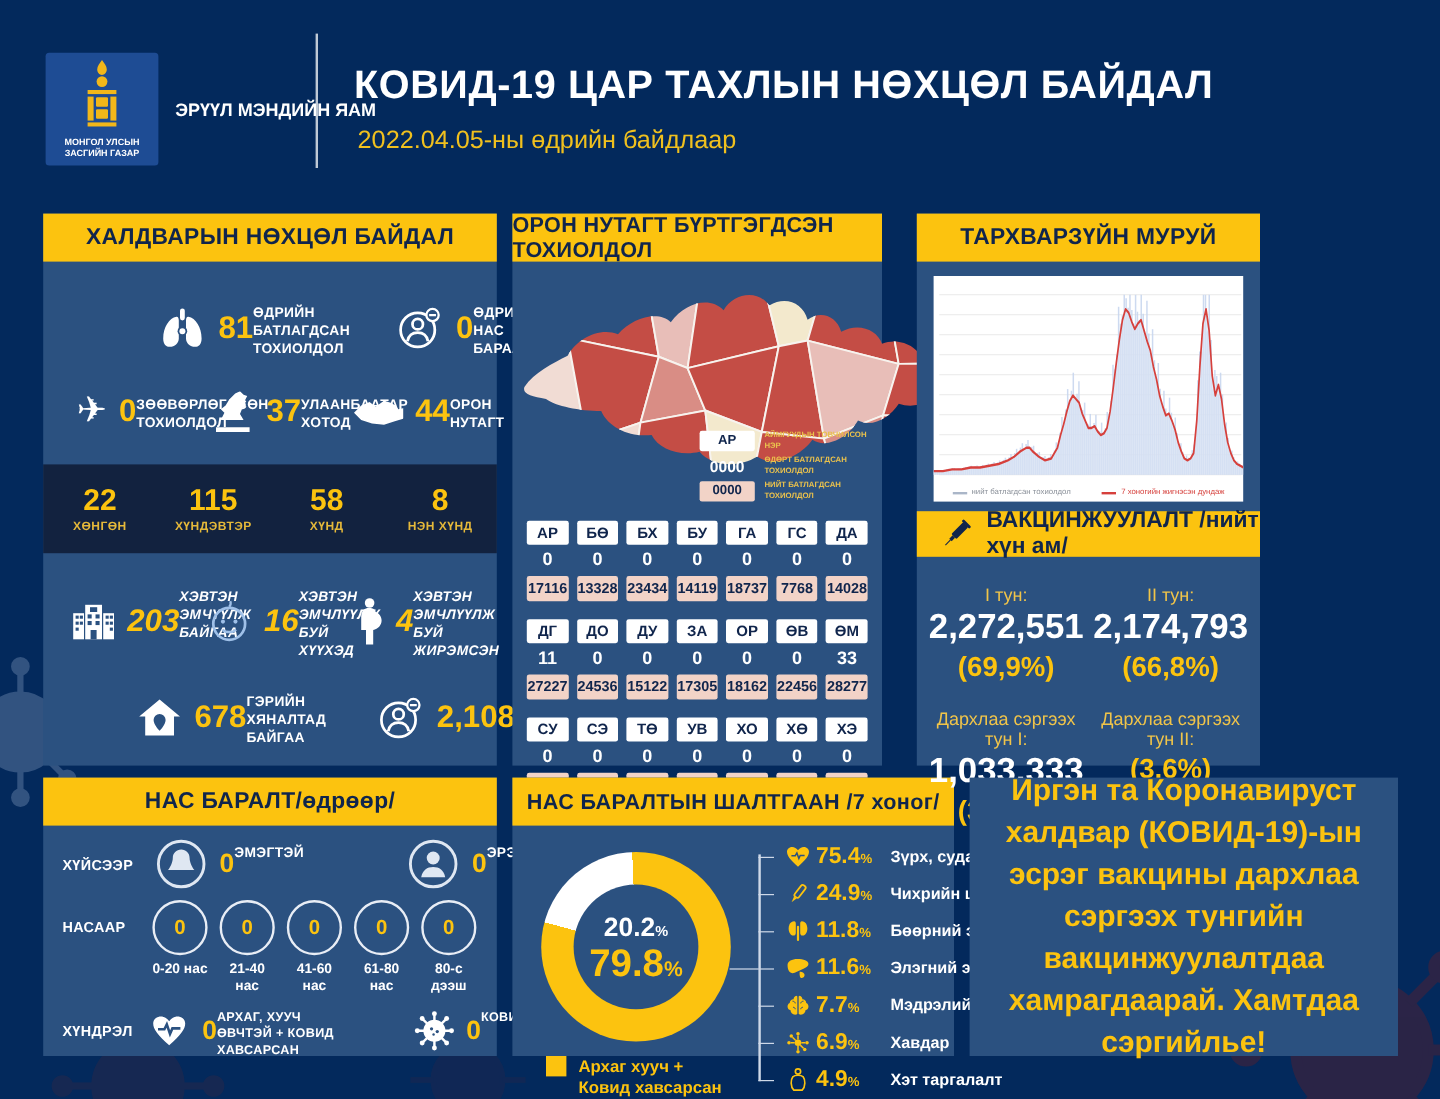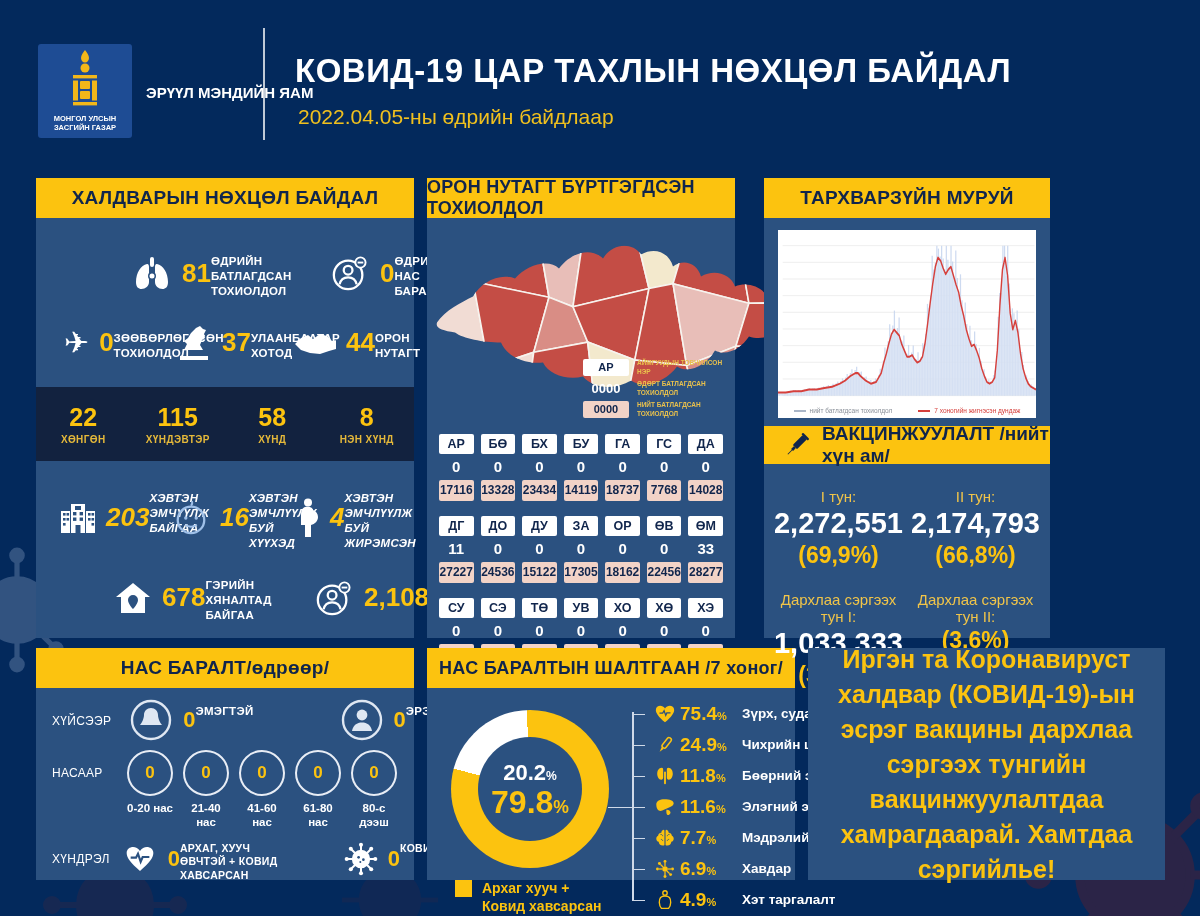--- a/index.html
+++ b/index.html
@@ -29,21 +29,21 @@
   .stat .top{display:flex;align-items:center;gap:10px;}
   .stat .num{color:var(--yellow);font-size:26px;font-weight:bold;}
   .stat .lbl{color:#fff;font-size:11.5px;font-weight:bold;line-height:1.3;margin-top:6px;letter-spacing:.3px;}
   .row{display:flex;}
   .sev{height:74px;background:var(--dark);display:flex;align-items:center;margin-top:26px;}
   .sev .s{flex:1;text-align:center;}
   .sev .v{color:var(--yellow);font-size:25px;font-weight:bold;}
   .sev .l{color:#e5b93a;font-size:10px;font-weight:bold;margin-top:2px;letter-spacing:.4px;}
   
   .drow{display:flex;align-items:flex-start;padding:0 14px 0 16px;}
-  .dlab{width:72px;color:#fff;font-weight:normal;font-size:12px;letter-spacing:.3px;padding-top:16px;}
+  .dlab{width:72px;color:#fff;font-weight:bold;font-size:12px;letter-spacing:.3px;padding-top:16px;}
   .circ{width:46px;height:46px;border:2.5px solid #e8edf5;border-radius:50%;display:flex;align-items:center;justify-content:center;
         color:var(--yellow);font-weight:bold;font-size:17px;}
   .agegrp{flex:1;text-align:center;}
   .agegrp .circ{margin:0 auto;}
   .agegrp .al{color:#fff;font-weight:bold;font-size:11.5px;margin-top:5px;line-height:1.25;}
   
   .rgroup{display:flex;gap:7px;padding:0 12px;margin-bottom:15px;}
   .rcol{flex:1;text-align:center;}
   .rabbr{background:#fff;color:var(--navytxt);font-weight:bold;font-size:12.5px;height:20px;line-height:20px;border-radius:2px;}
   .rdaily{color:#fff;font-weight:bold;font-size:15px;height:26px;line-height:26px;}

